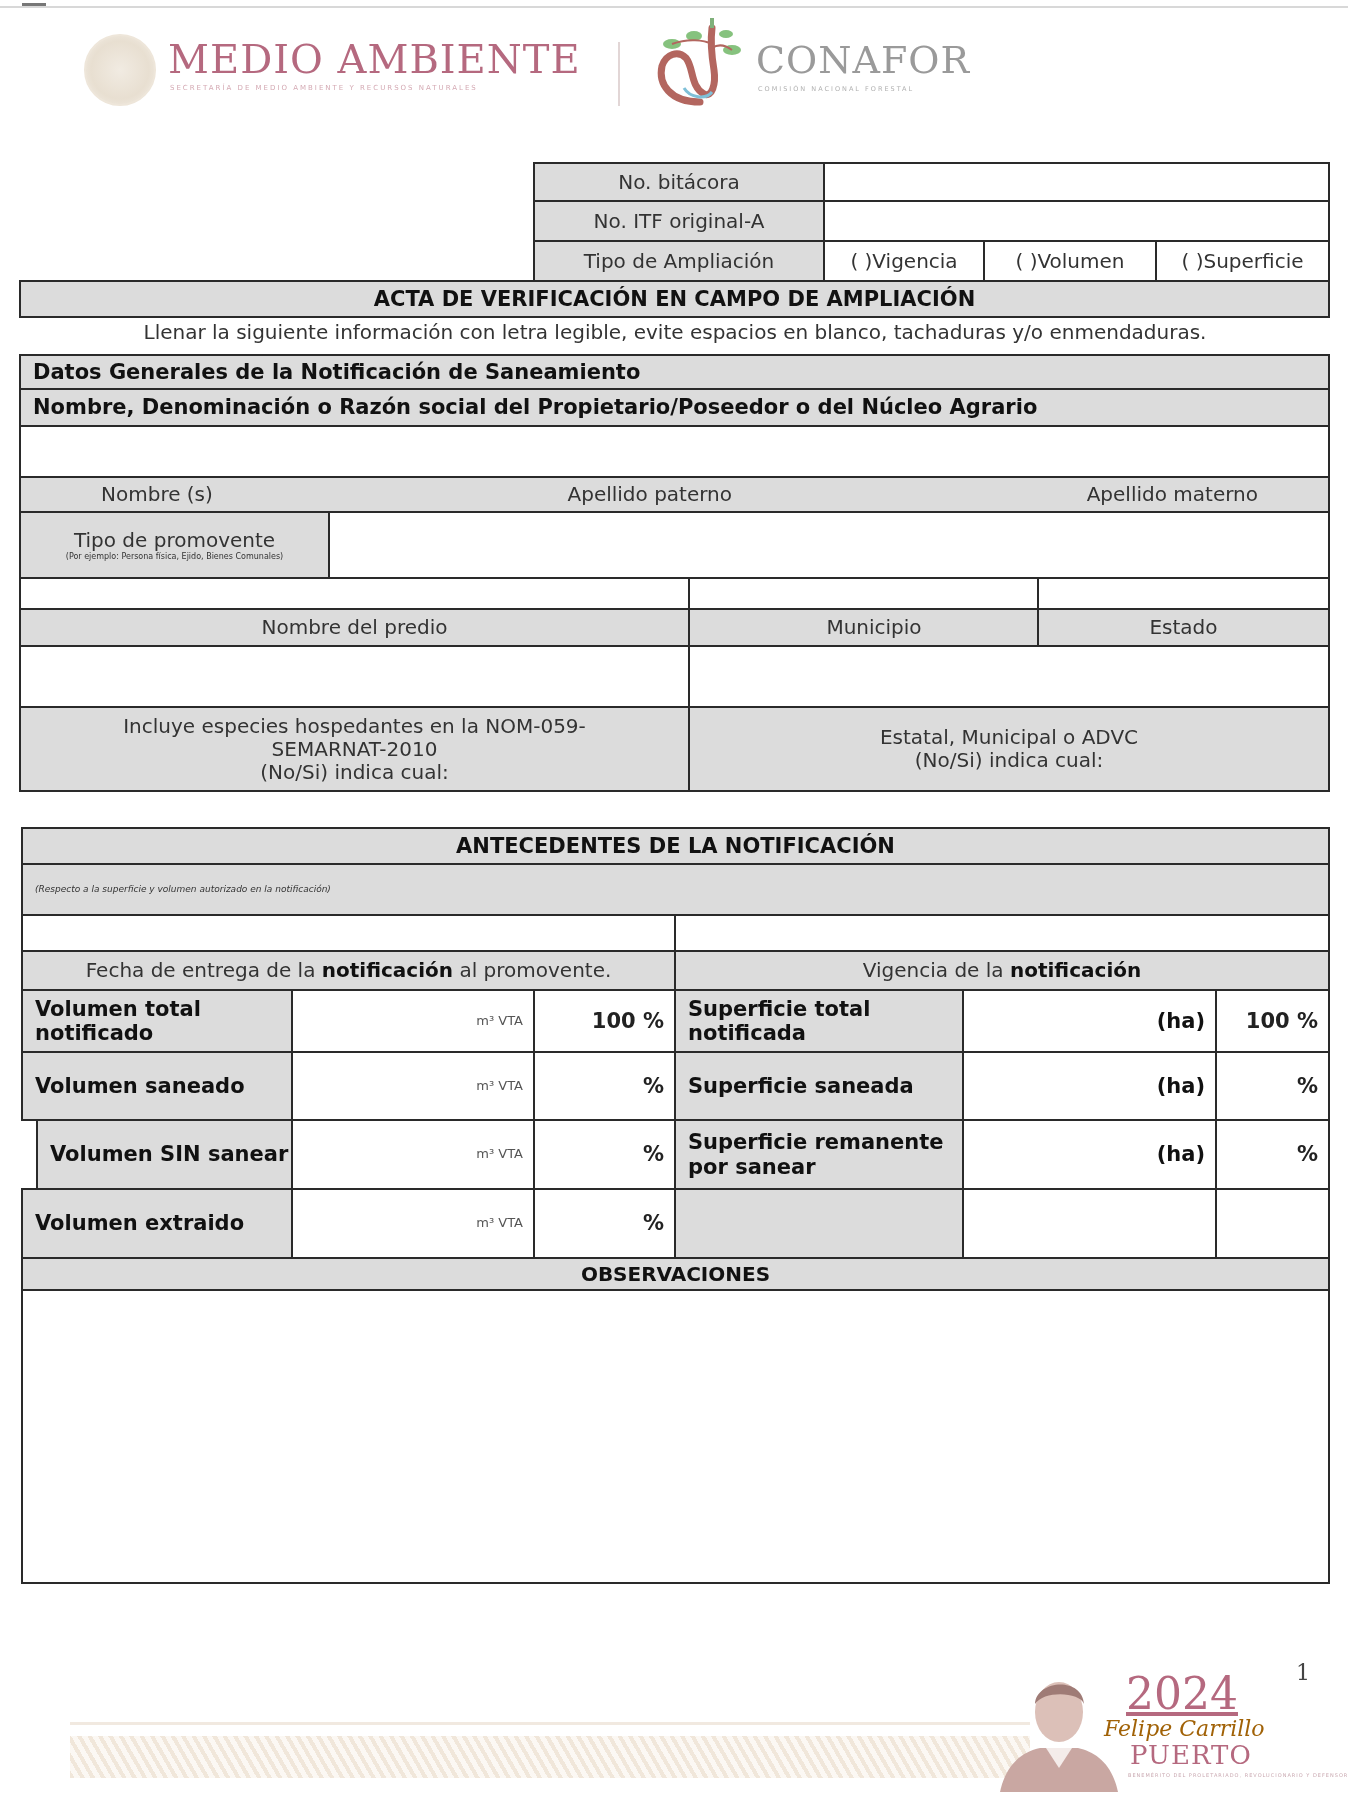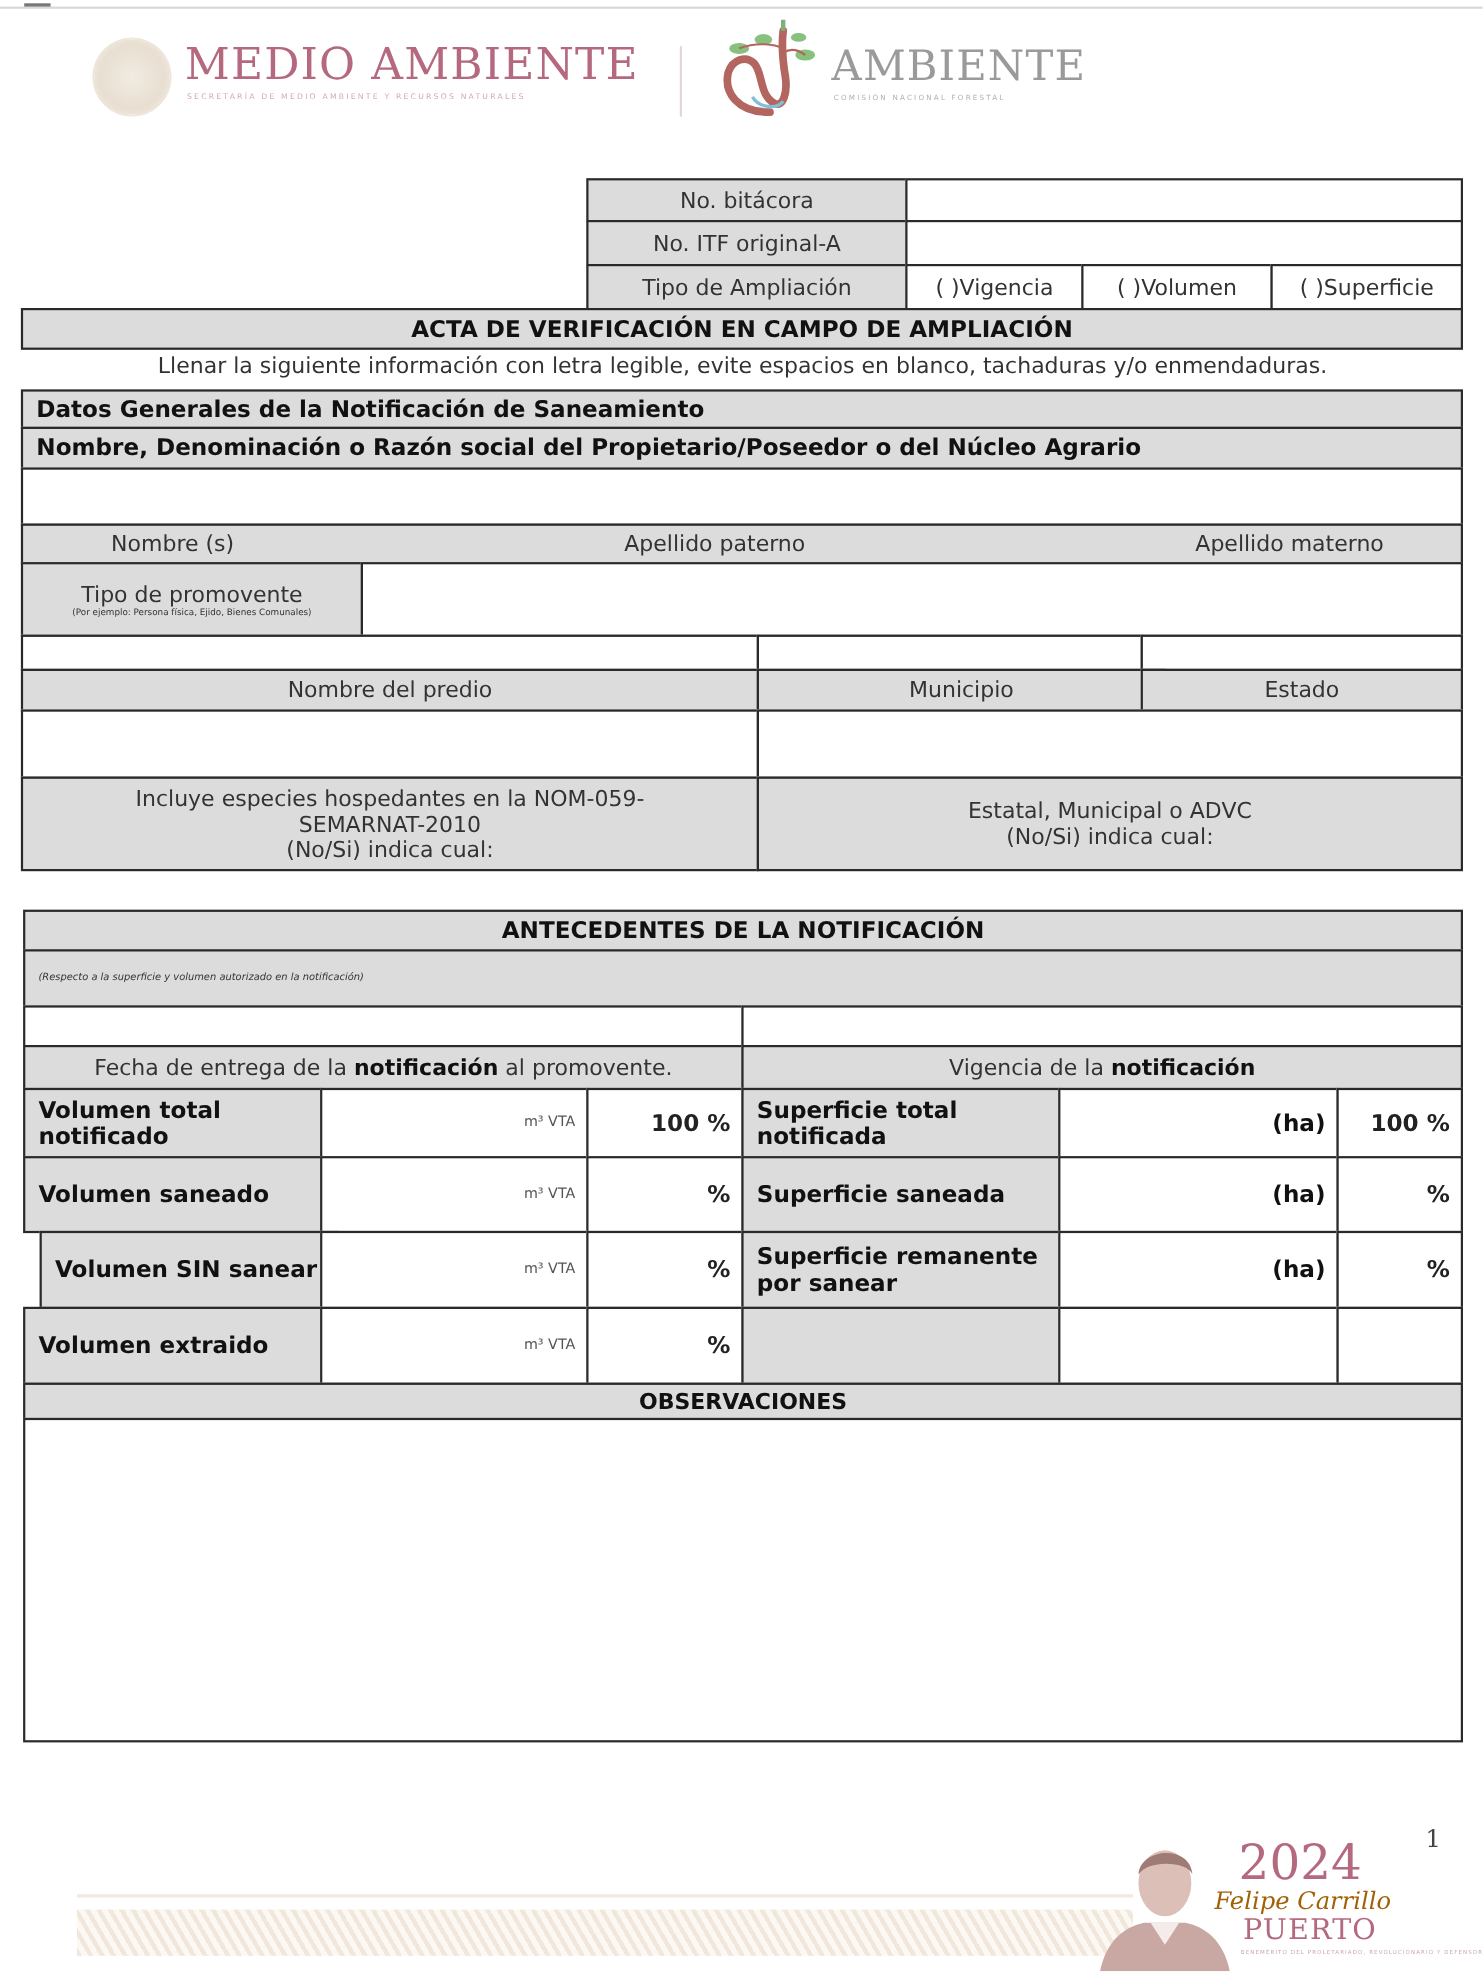--- a/index.html
+++ b/index.html
@@ -31,21 +31,21 @@
   .pct { font-size: 21px; font-weight: bold; color: #222; }
   .col { flex-direction: column; }
 
   .instr { left: 20px; top: 320px; width: 1310px; text-align: center; font-size: 20px; color: #333; white-space: nowrap; }
 
   
   .foot-line { left: 70px; top: 1722px; width: 960px; height: 3px; background: #f1e9e0; }
   .foot-band { left: 70px; top: 1736px; width: 960px; height: 42px;
                background: repeating-linear-gradient(60deg, #efe4d6 0 4px, #fbf7f2 4px 9px); opacity: 0.9; }
   .portrait { left: 1000px; top: 1664px; width: 118px; height: 128px; }
-  .y2024 { left: 1126px; top: 1668px; font-family: "DejaVu Serif", serif; font-size: 44px; color: #b5697f; white-space: nowrap; }
+  .y2024 { left: 1126px; top: 1668px; font-family: "DejaVu Serif", serif; font-size: 44px; color: #b5697f; white-space: nowrap; text-decoration: underline; }
   .felipe { left: 1104px; top: 1716px; font-family: "DejaVu Serif", serif; font-style: italic; font-weight: normal; font-size: 22px; color: #a16207; white-space: nowrap; }
   .puerto { left: 1130px; top: 1740px; font-family: "DejaVu Serif", serif; font-size: 26px; color: #b5697f; letter-spacing: 1px; white-space: nowrap; }
   .foot-sub { left: 1128px; top: 1772px; font-size: 5px; color: #c9a8b0; white-space: nowrap; letter-spacing: 1px; }
   .pagenum { left: 1296px; top: 1660px; font-family: "DejaVu Serif", serif; font-size: 22px; color: #444; }
 </style>
 </head>
 <body>
 
 <div class="abs topline"></div>
 <div class="abs topmark"></div>
@@ -57,21 +57,21 @@
 <svg class="abs conafor-icon" viewBox="0 0 100 92">
   <path d="M50 88 C20 88 8 70 12 52 C16 40 28 36 36 44 C44 54 40 72 54 80 C62 84 66 70 64 56 C62 44 60 30 62 14" fill="none" stroke="#b3665f" stroke-width="7" stroke-linecap="round"></path>
   <path d="M34 74 C40 84 56 86 62 78" fill="none" stroke="#7fc0d8" stroke-width="3"></path>
   <path d="M62 14 L62 4" stroke="#7fb07a" stroke-width="4"></path>
   <ellipse cx="22" cy="30" rx="9" ry="5" fill="#86c27e"></ellipse>
   <ellipse cx="44" cy="22" rx="8" ry="5" fill="#86c27e"></ellipse>
   <ellipse cx="82" cy="36" rx="9" ry="5" fill="#86c27e"></ellipse>
   <ellipse cx="76" cy="20" rx="7" ry="4" fill="#86c27e"></ellipse>
   <path d="M62 34 C68 30 74 30 82 36 M62 30 C54 26 38 24 22 30" fill="none" stroke="#b3665f" stroke-width="2"></path>
 </svg>
-<div class="abs conafor-title">AMBIENTE</div>
+<div class="abs conafor-title">CONAFOR</div>
 <div class="abs conafor-sub">COMISIÓN NACIONAL FORESTAL</div>
 
 <div class="cell g" style="left:533px;top:162px;width:292px;height:40px;">No. bitácora</div>
 <div class="cell w" style="left:823px;top:162px;width:507px;height:40px;"></div>
 <div class="cell g" style="left:533px;top:200px;width:292px;height:42px;">No. ITF original-A</div>
 <div class="cell w" style="left:823px;top:200px;width:507px;height:42px;"></div>
 <div class="cell g" style="left:533px;top:240px;width:292px;height:42px;">Tipo de Ampliación</div>
 <div class="cell w" style="left:823px;top:240px;width:162px;height:42px;">(   )Vigencia</div>
 <div class="cell w" style="left:983px;top:240px;width:174px;height:42px;">(   )Volumen</div>
 <div class="cell w" style="left:1155px;top:240px;width:175px;height:42px;">(   )Superficie</div>

